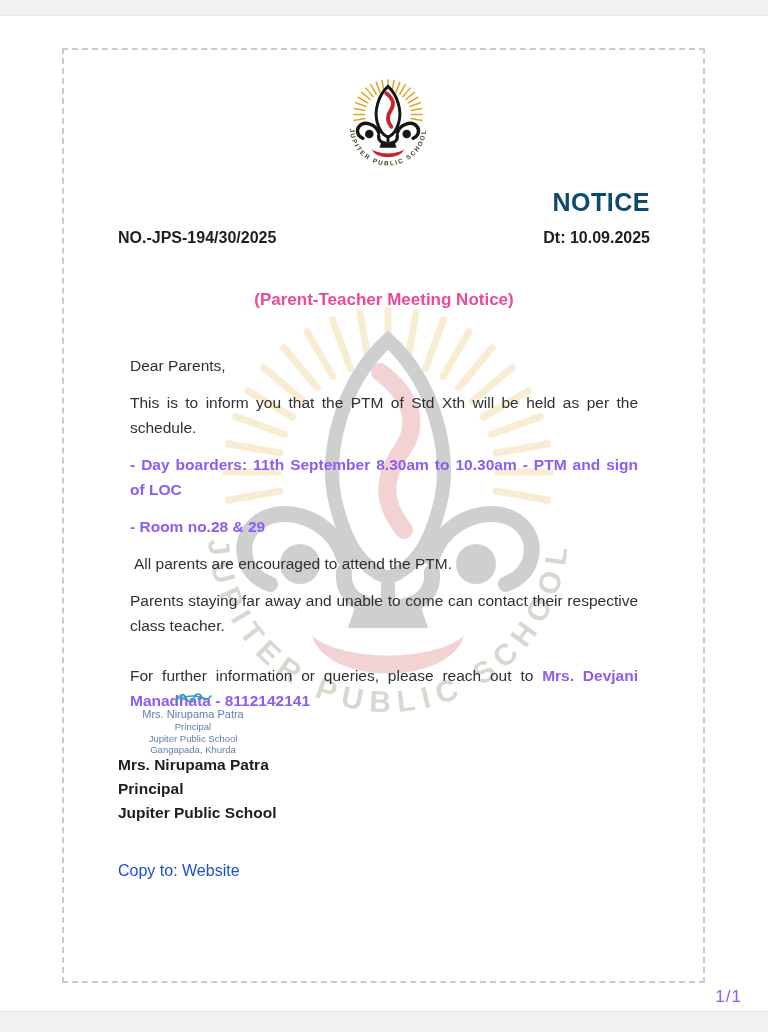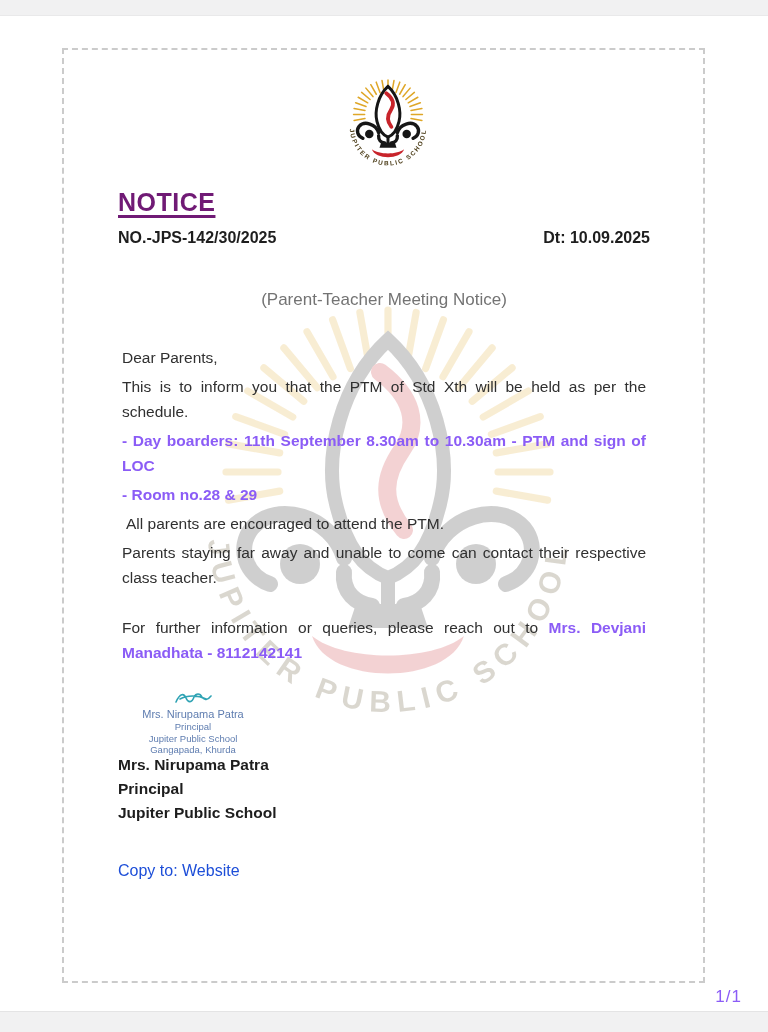--- a/index.html
+++ b/index.html
@@ -27,39 +27,39 @@
   }
   
   .watermark{
     position:absolute;left:148px;top:272px;width:480px;height:480px;
     opacity:0.20;pointer-events:none;
   }
   
   .logo-top{position:absolute;left:337px;top:72px;width:102px;height:102px;}
   .doc-title{
     position:absolute;left:118px;top:188px;width:532px;
-    text-align:left;font-size:25px;font-weight:bold;color:#701a75;
+    text-align:right;font-size:25px;font-weight:bold;color:#0c4a6e;
     letter-spacing:0.5px;
-    text-decoration:underline;text-decoration-thickness:3px;text-underline-offset:4px;
+    text-decoration-thickness:3px;text-underline-offset:4px;
   }
   .ref-row{
     position:absolute;left:118px;top:229px;width:532px;
     display:flex;justify-content:space-between;
     font-size:16px;font-weight:bold;color:#1e1e1e;
   }
   .subtitle{
     position:absolute;left:118px;top:290px;width:532px;
-    text-align:center;font-size:17px;font-weight:normal;color:#737373;
+    text-align:center;font-size:17px;font-weight:bold;color:#ec4899;
   }
   
   .content{
     position:absolute;left:118px;top:341px;width:532px;
     font-size:15.5px;line-height:25px;color:#303030;
   }
-  .content p{margin:4px;}
+  .content p{margin:12px;}
   .justify{text-align:justify;}
   .bold{font-weight:bold;color:#8b5cf6;}
   .indent-sp{padding-left:4px;}
   .gap-above{margin-top:25px !important;}
   
   .stamp{
     position:absolute;left:118px;top:690px;width:150px;
     text-align:center;color:#5f7db0;
     font-size:9.5px;line-height:11.5px;
   }
@@ -139,21 +139,21 @@
 <svg class="watermark" viewBox="0 0 240 240">
   <use href="#jps-logo"></use>
 </svg>
 
 <svg class="logo-top" viewBox="0 0 240 240">
   <use href="#jps-logo"></use>
 </svg>
 
 <div class="doc-title">NOTICE</div>
 <div class="ref-row">
-  <span>NO.-JPS-142/30/2025</span>
+  <span>NO.-JPS-194/30/2025</span>
   <span>Dt: 10.09.2025</span>
 </div>
 <div class="subtitle">(Parent-Teacher Meeting Notice)</div>
 
 <div class="content">
   <p>Dear Parents,</p>
   <p class="justify">This is to inform you that the PTM of Std Xth will be held as per the schedule.</p>
   <p class="justify bold">- Day boarders: 11th September 8.30am to 10.30am - PTM and sign of LOC</p>
   <p class="bold">- Room no.28 &amp; 29</p>
   <p class="indent-sp">All parents are encouraged to attend the PTM.</p>

